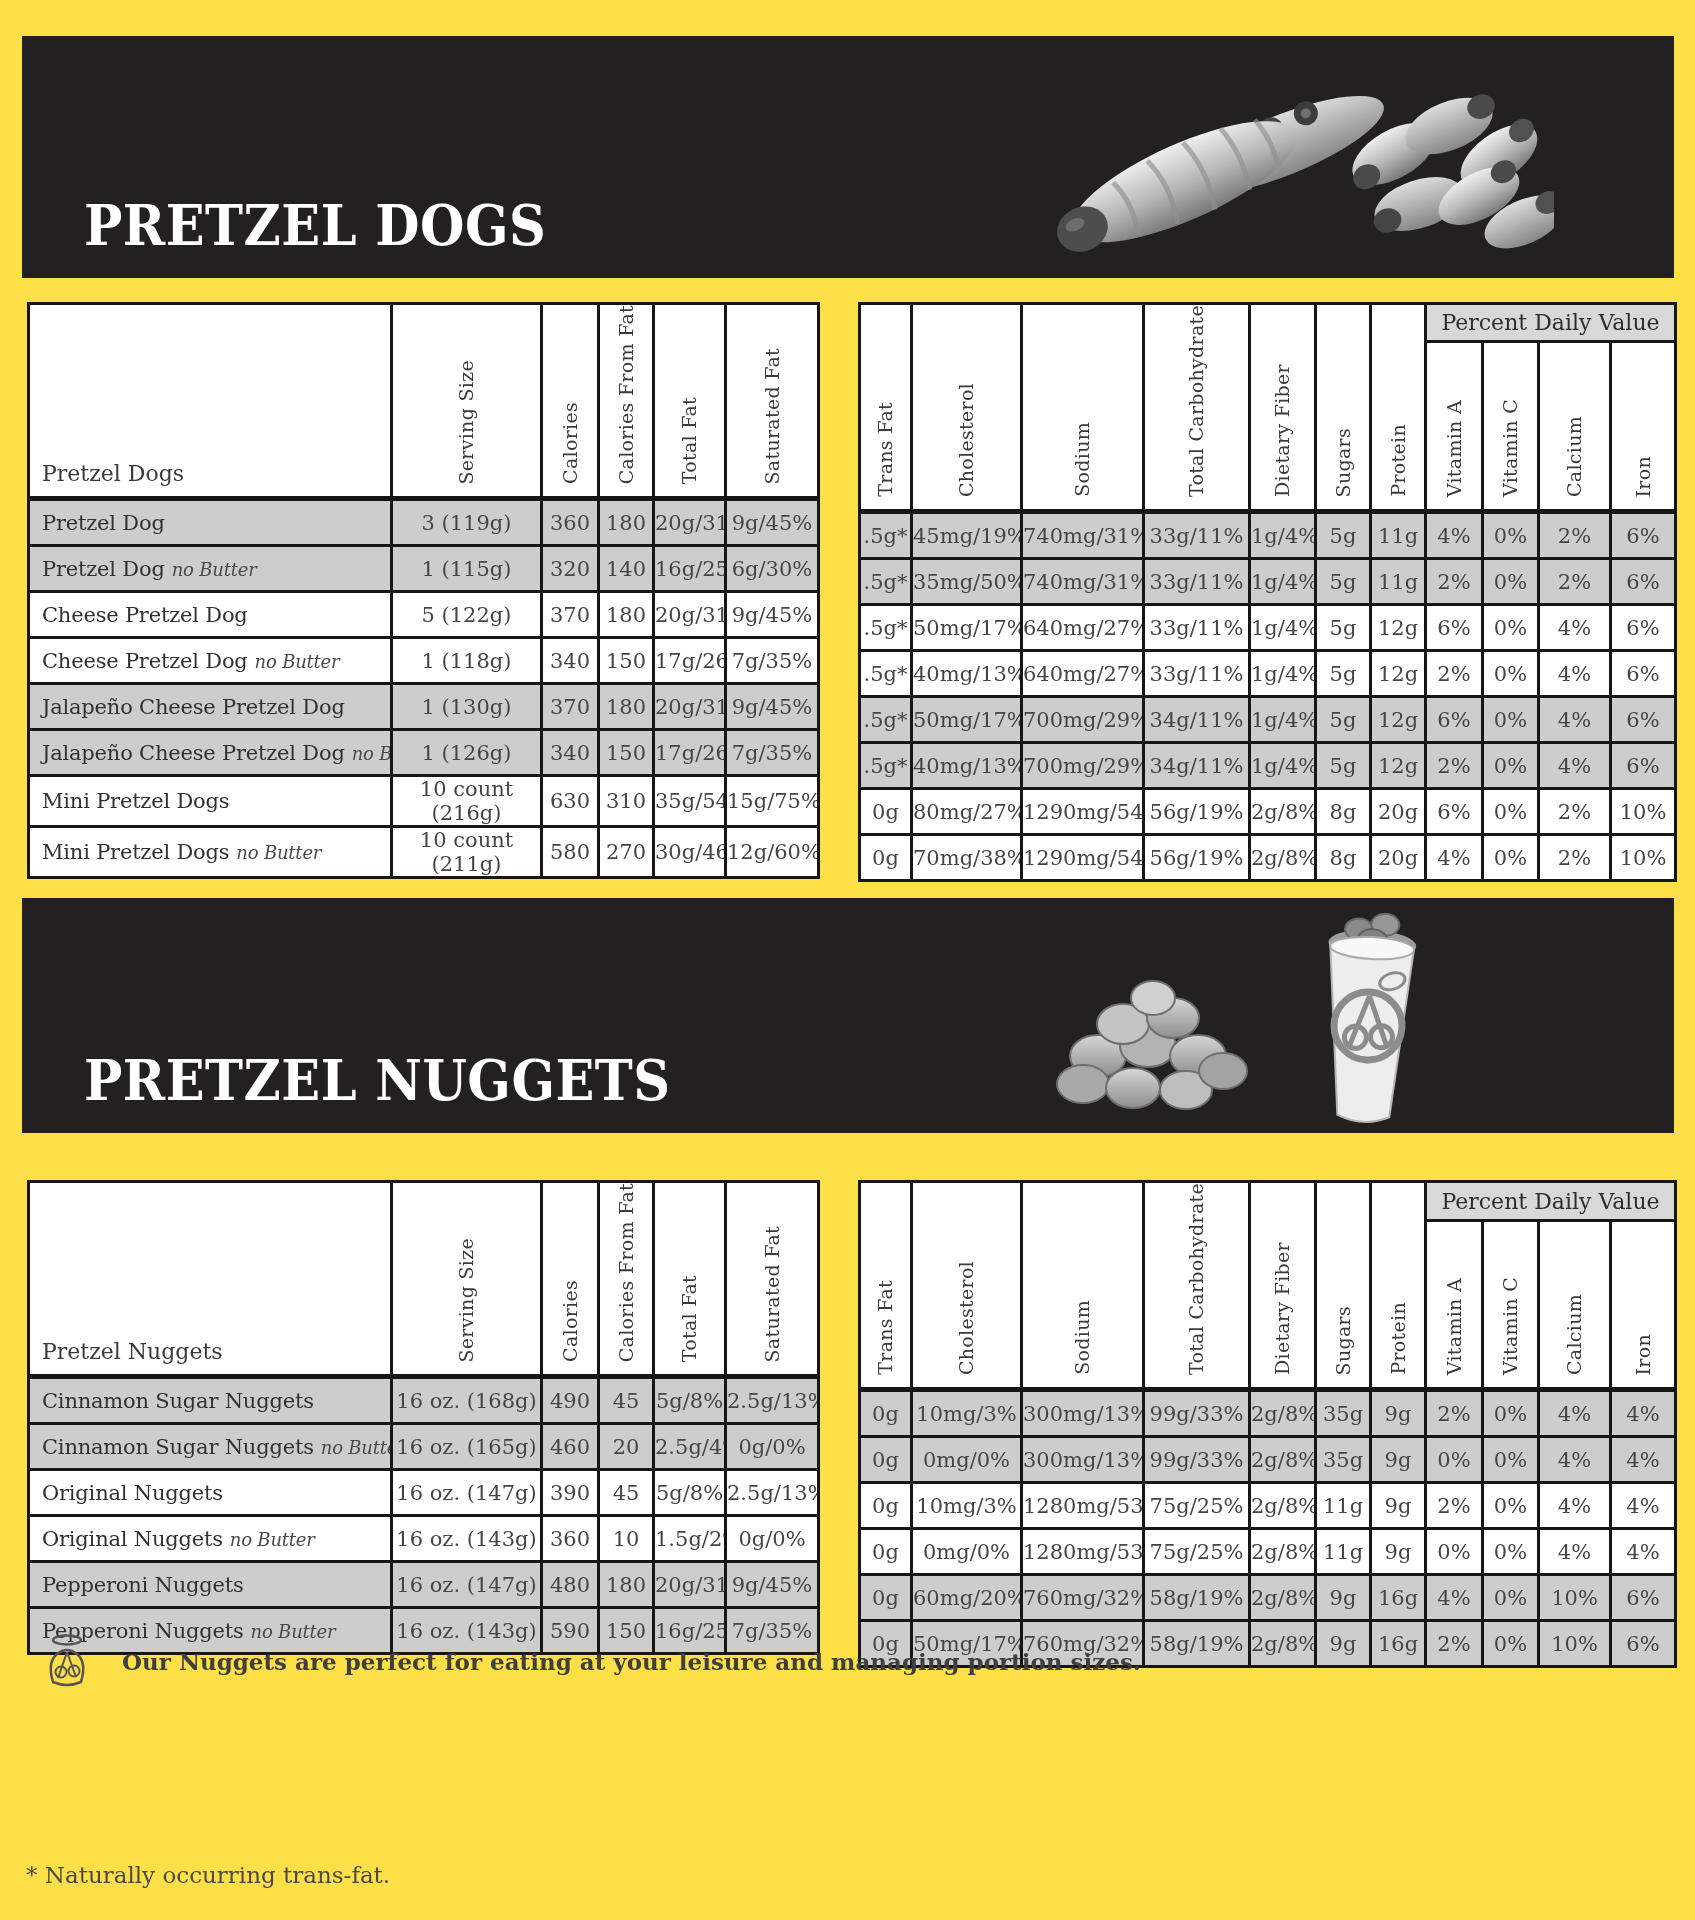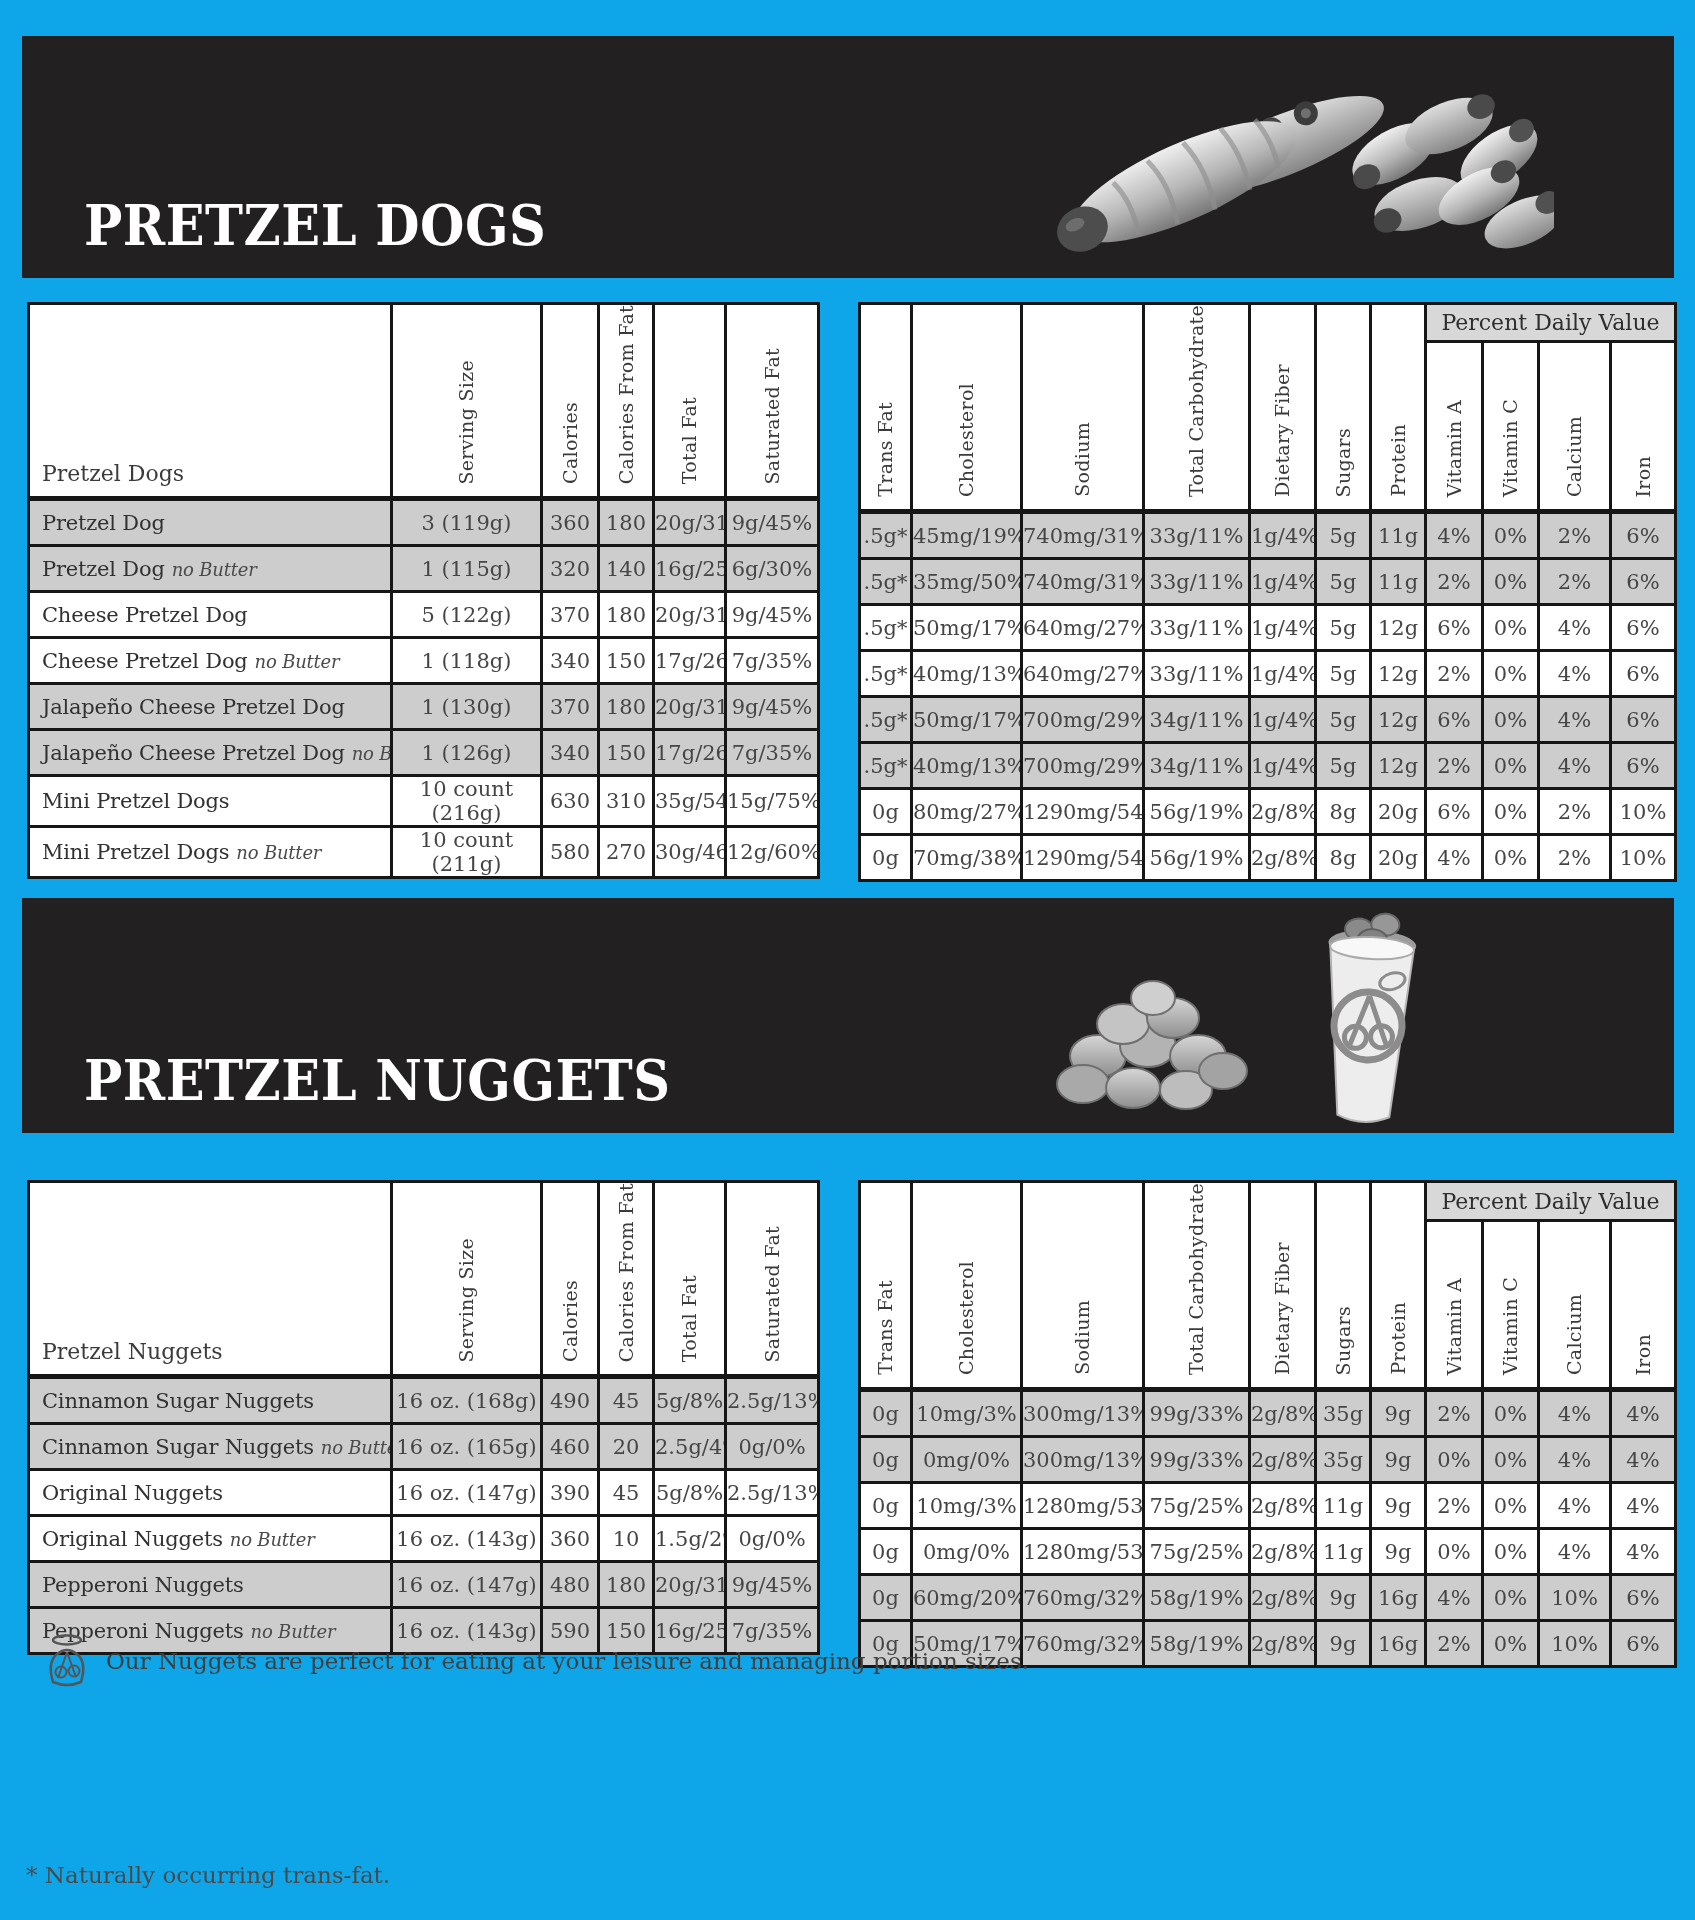--- a/index.html
+++ b/index.html
@@ -1,16 +1,16 @@
 <!DOCTYPE html>
 <html><head>
 <meta charset="utf-8">
 <style>
   html,body{margin:0;padding:0;background:#fff;}
-  .page{position:relative;width:1695px;height:1920px;background:#0ea5e9;
+  .page{position:relative;width:1695px;height:1920px;background:#fde047;
         font-family:"DejaVu Serif","Liberation Serif",serif;overflow:hidden;}
 
   
   .banner{position:absolute;left:22px;width:1652px;background:#232021;}
   .banner-0{top:36px;height:242px;}
   .banner-1{top:898px;height:235px;}
   .banner-title{position:absolute;left:62px;bottom:20px;margin:0;color:#fff;
     font-family:"DejaVu Serif","Liberation Serif",serif;font-weight:700;
     font-size:51px;letter-spacing:.5px;transform:scaleY(1.08);transform-origin:left bottom;white-space:nowrap;}
   .photo{position:absolute;}
@@ -43,21 +43,21 @@
   tr.shaded td{background:#cdcdcd;}
 
   .sec0 table.left thead tr{height:186px;}
   .sec1 table.left thead tr{height:180px;}
   table.right tr.pdv-row{height:34px;}
   .sec0 table.right tr.vit-row{height:152px;}
   .sec1 table.right tr.vit-row{height:146px;}
   table.right th[rowspan]{vertical-align:bottom;}
 
   
-  .nugget-note{position:absolute;left:44px;top:1632px;display:flex;align-items:center;gap:16px;}
+  .nugget-note{position:absolute;left:44px;top:1632px;display:flex;align-items:center;gap:32px;font-weight:bold;}
   .nugget-note .note-text{font-size:23px;color:#3f3f3f;}
   .trans-note{position:absolute;left:26px;top:1862px;font-size:23px;color:#4a4a4a;text-align:right;}
 </style>
 </head>
 <body>
 
 <div class="page">
 
   <div class="sec0">
     <header class="banner banner-0">

